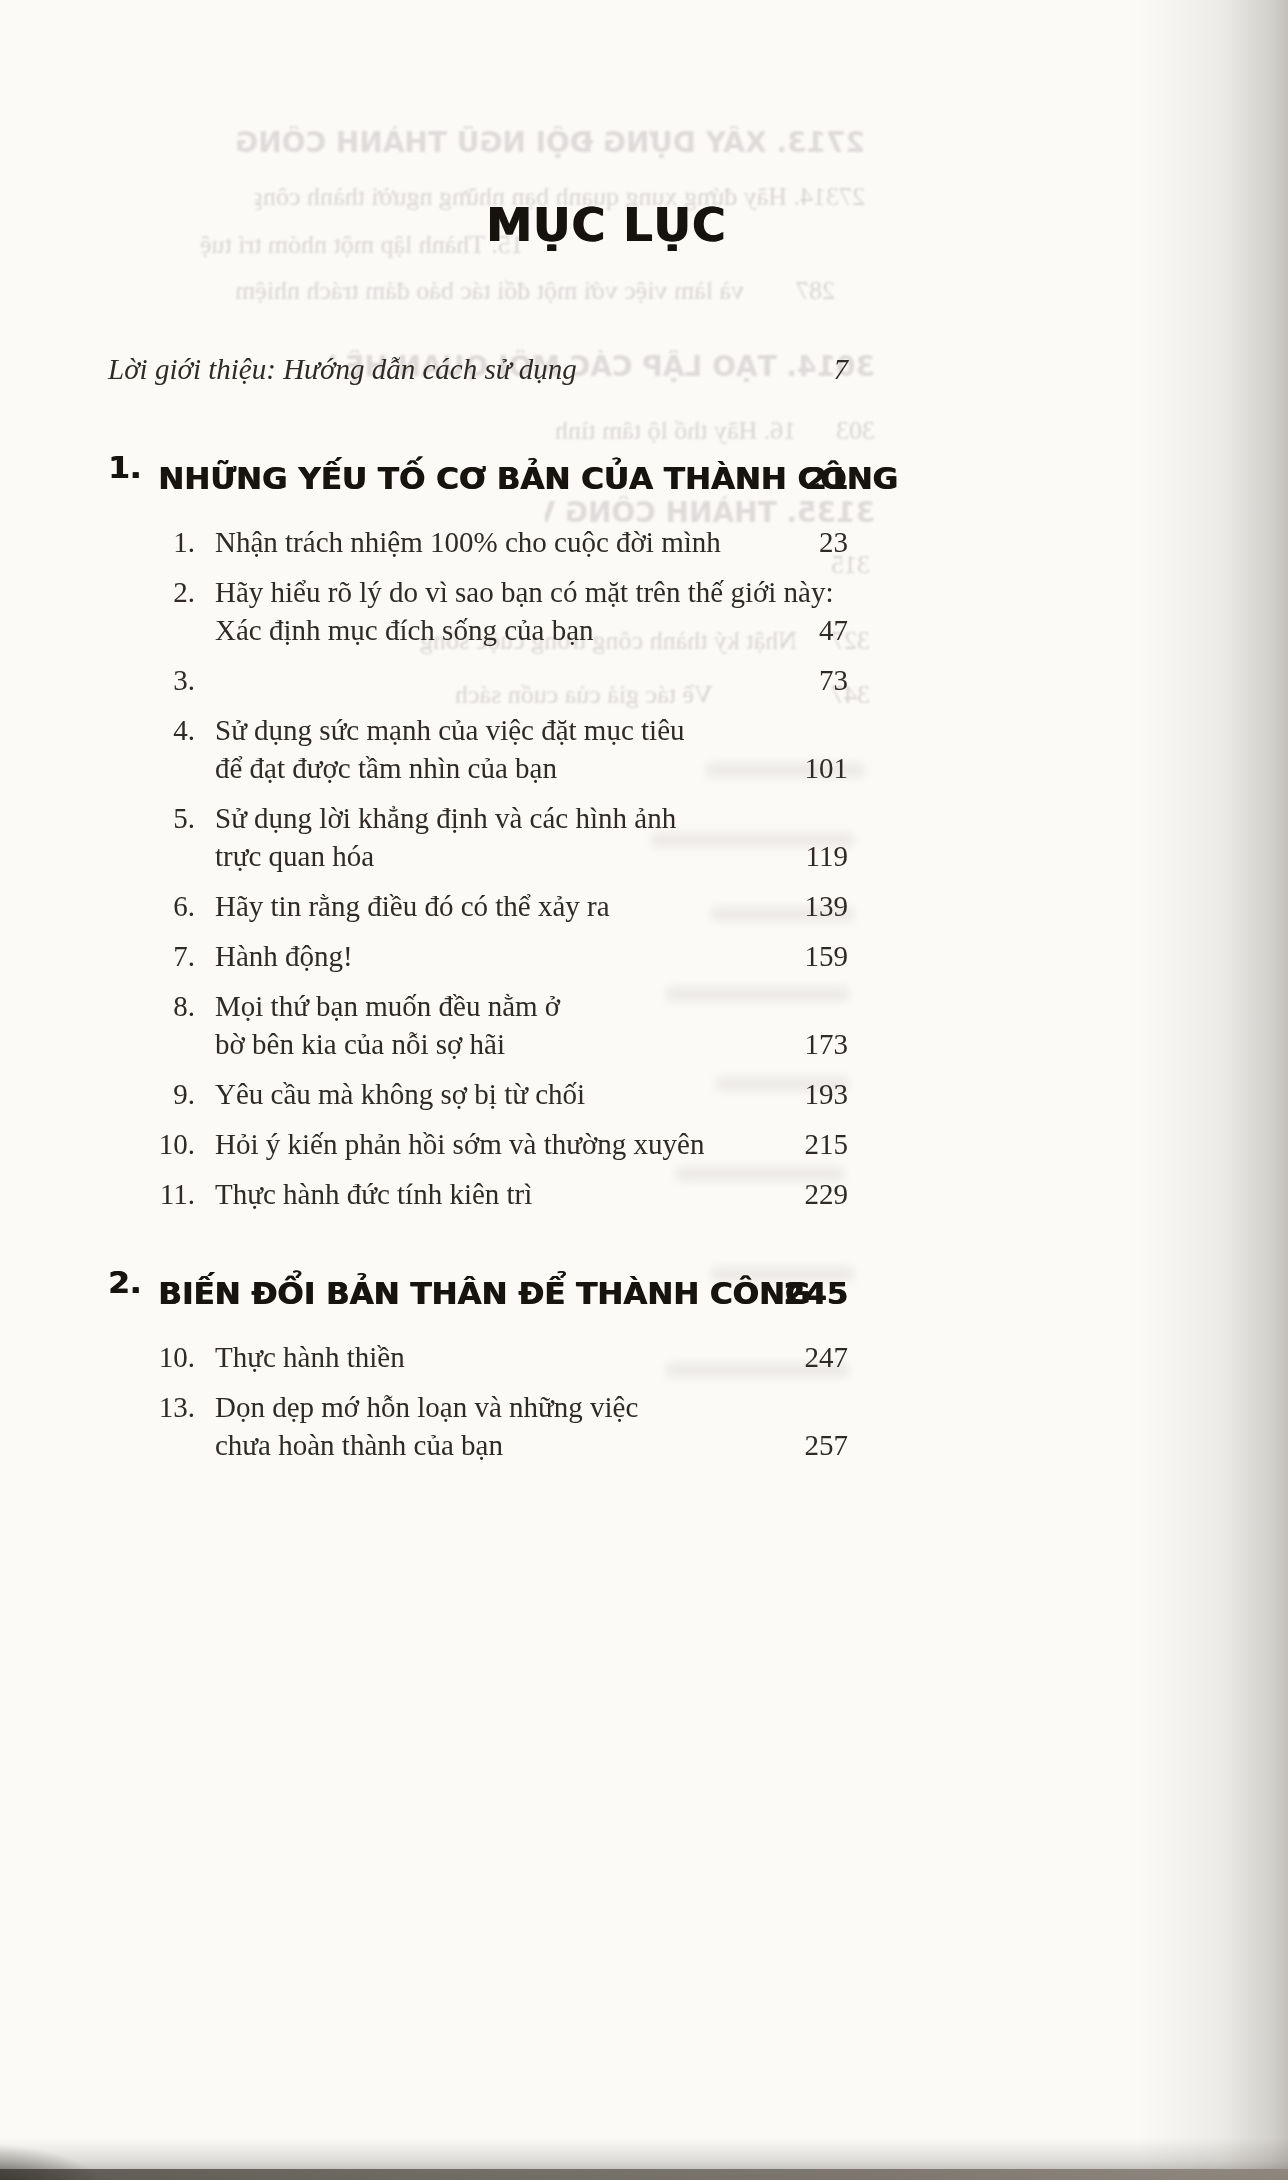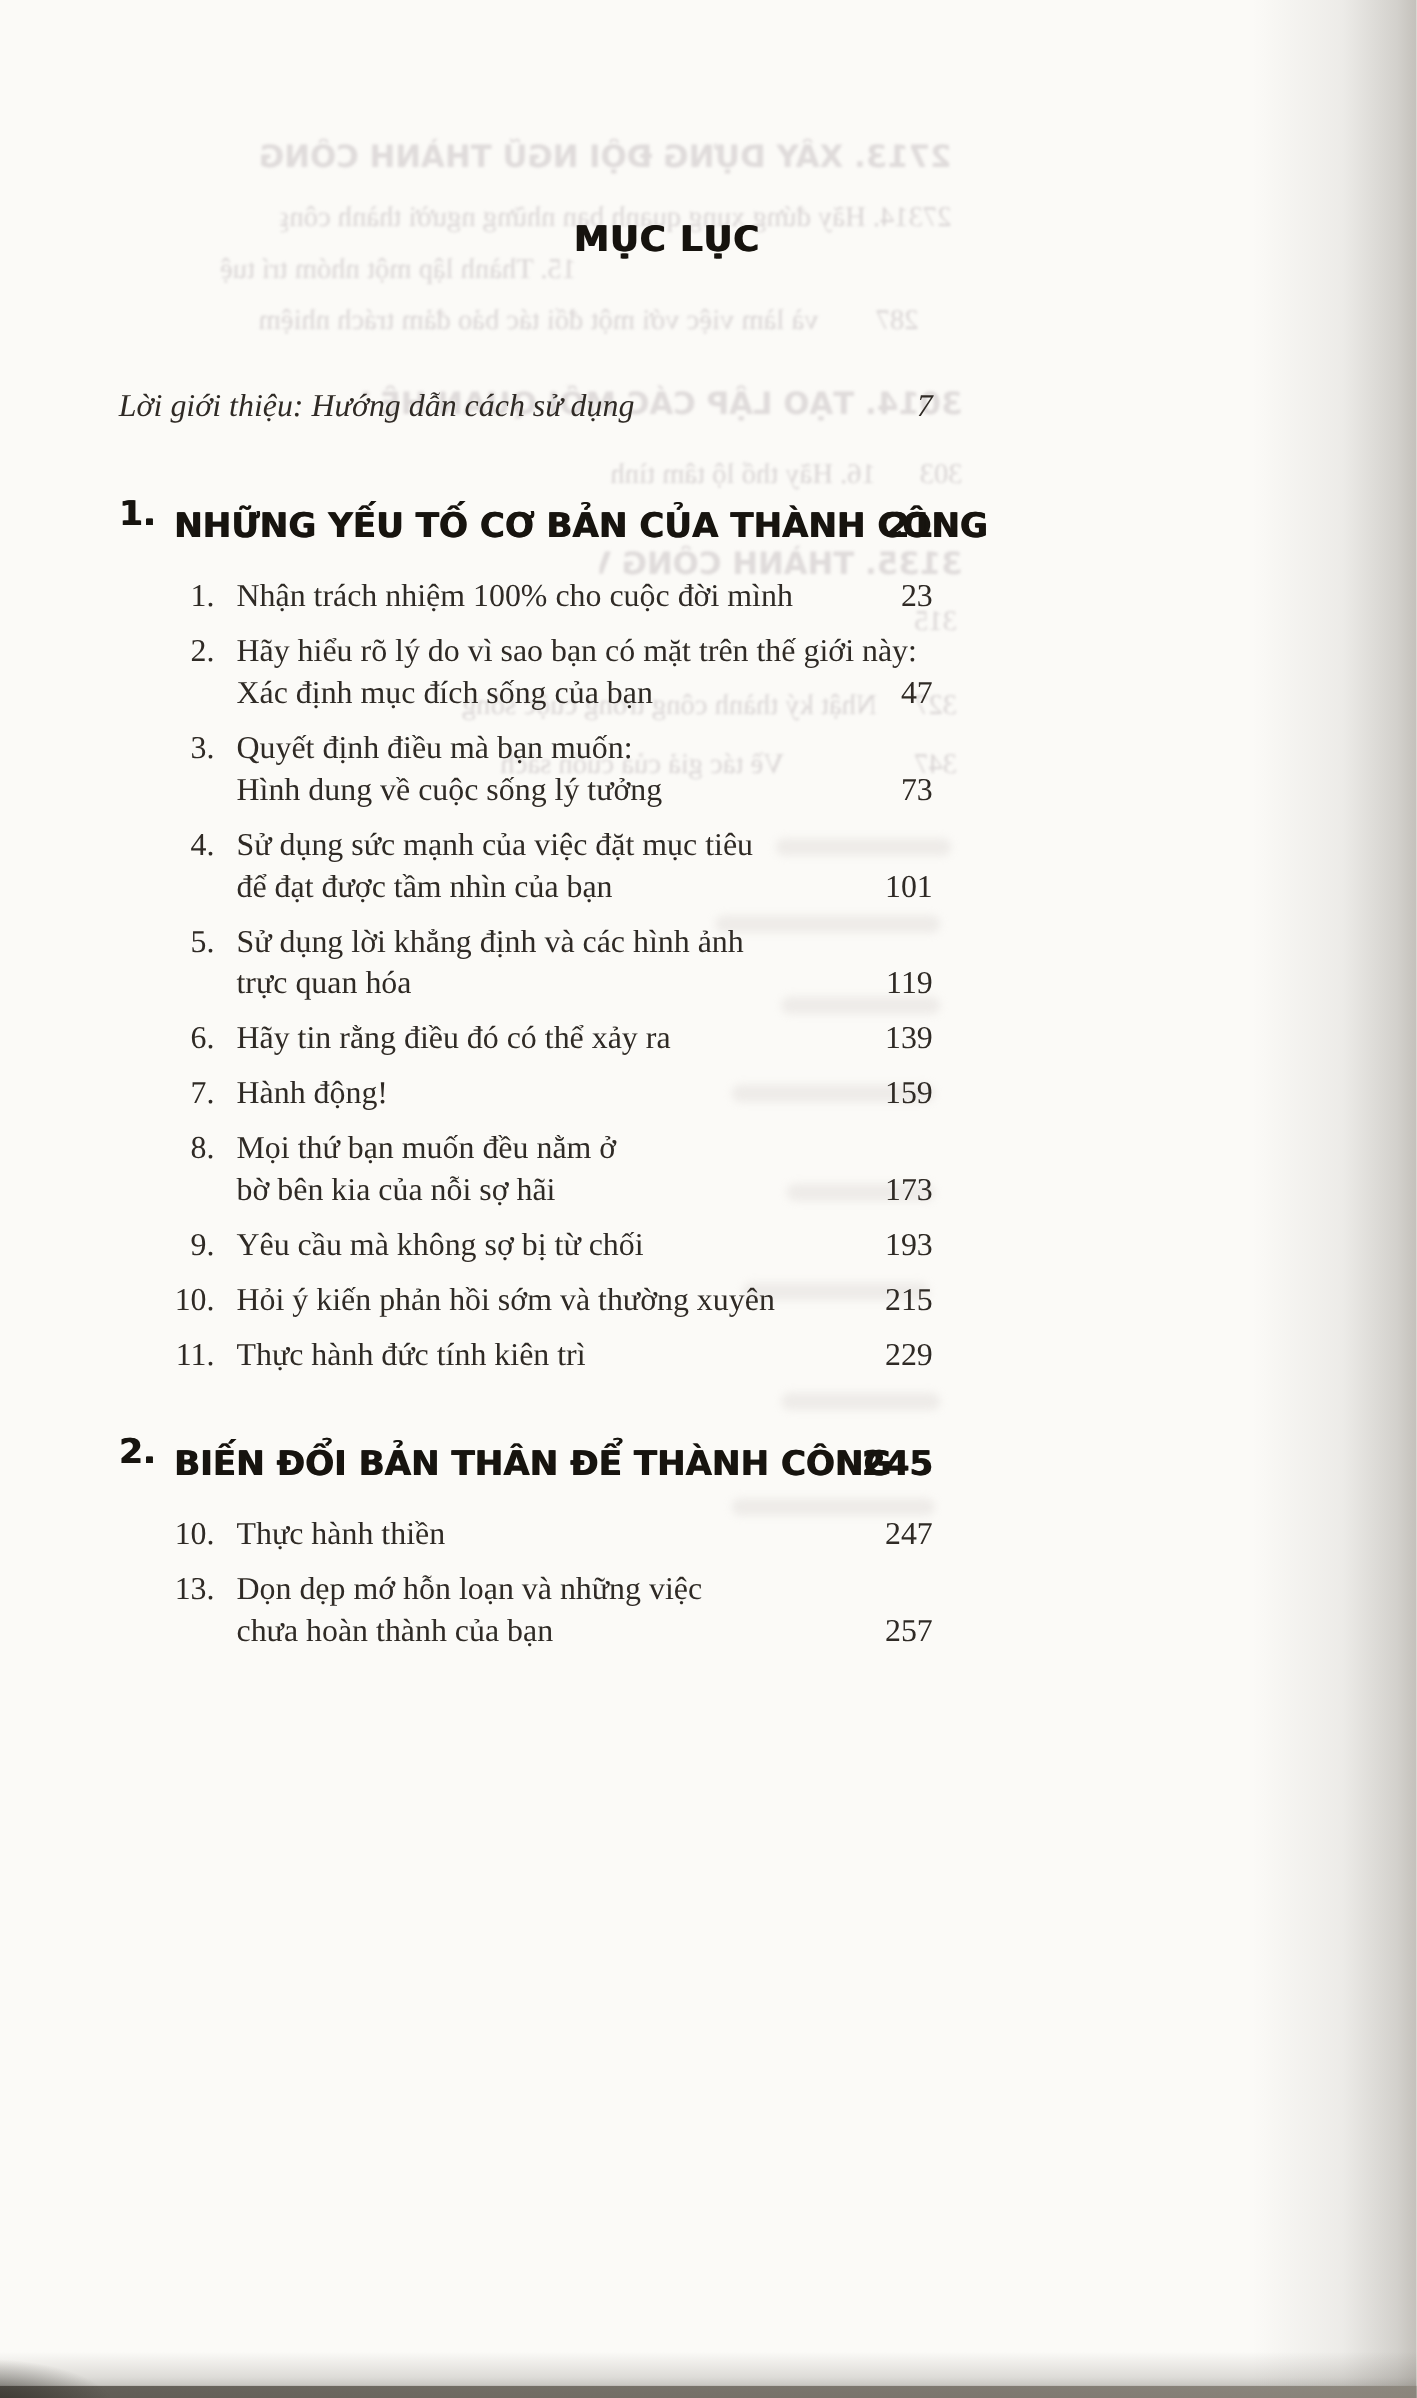--- a/index.html
+++ b/index.html
@@ -76,21 +76,21 @@
   #s5 { top:1076px; left:715px; width:135px; }
   #s6 { top:1166px; left:675px; width:170px; }
   #s7 { top:1266px; left:710px; width:145px; }
   #s8 { top:1362px; left:665px; width:185px; }
 
   
   .page-title {
     position:absolute; top:198px; left:0; width:1212px;
     text-align:center;
     font-family:"DejaVu Sans","Liberation Sans",sans-serif;
-    font-weight:700; font-size:32px; letter-spacing:1px;
+    font-weight:700; font-size:46px; letter-spacing:1px;
     color:#16130e;
     text-shadow:1.2px 0 currentColor;
   }
   .toc {
     position:absolute; top:350px; left:108px; width:740px;
     color:#2f2a25;
     font-size:29px; line-height:38px;
   }
   .toc-intro {
     position:relative;
@@ -207,21 +207,20 @@
   </div>
 
   <div class="toc-item">
     <span class="item-number">2.</span>
     <span class="item-text">Hãy hiểu rõ lý do vì sao bạn có mặt trên thế giới này:<br>Xác định mục đích sống của bạn</span>
     <span class="row-page">47</span>
   </div>
 
   <div class="toc-item">
     <span class="item-number">3.</span>
-    <span class="item-text">Quyết định điều mà bạn muốn:<br>Hình dung về cuộc sống lý tưởng</span>
     <span class="row-page">73</span>
   </div>
 
   <div class="toc-item">
     <span class="item-number">4.</span>
     <span class="item-text">Sử dụng sức mạnh của việc đặt mục tiêu<br>để đạt được tầm nhìn của bạn</span>
     <span class="row-page">101</span>
   </div>
 
   <div class="toc-item">

